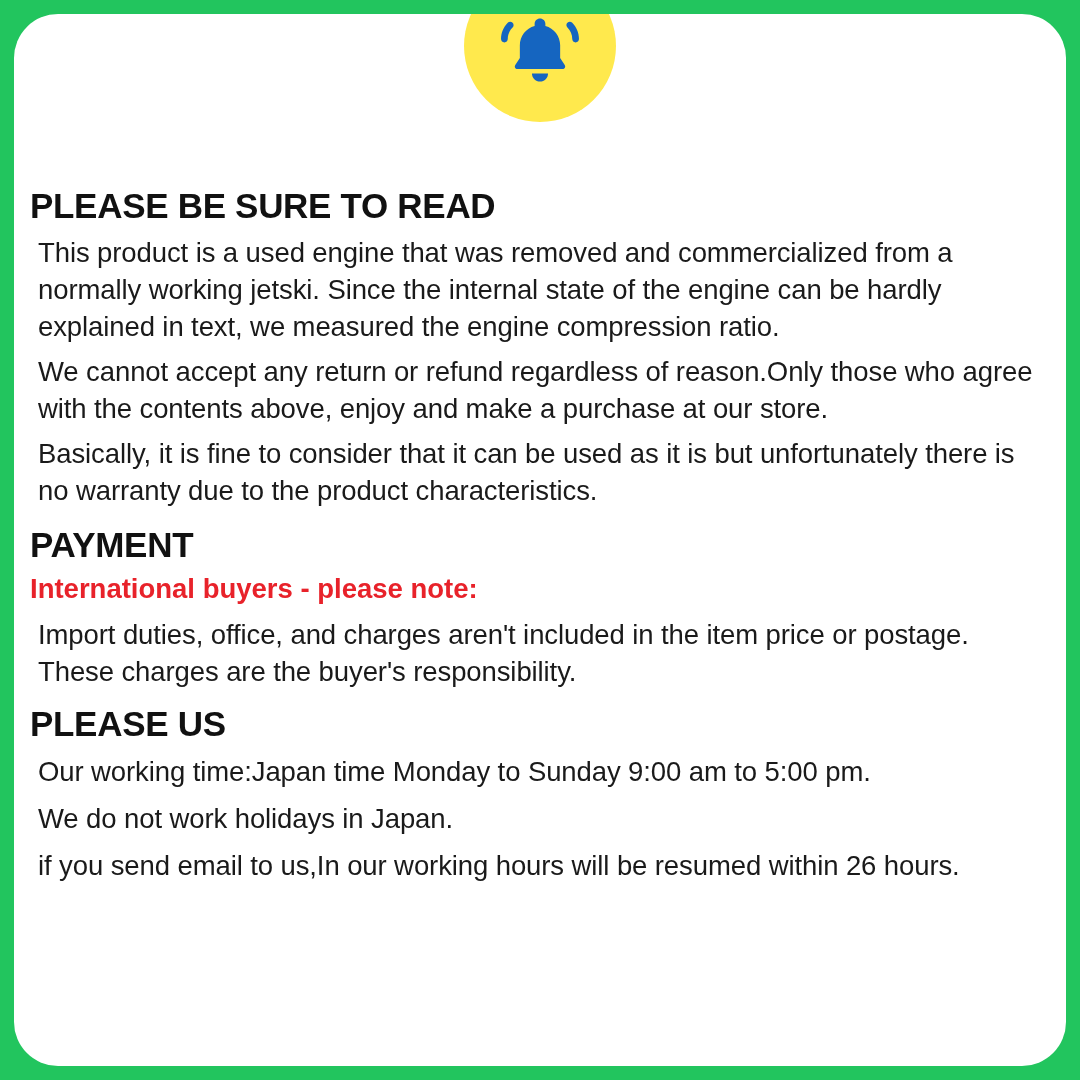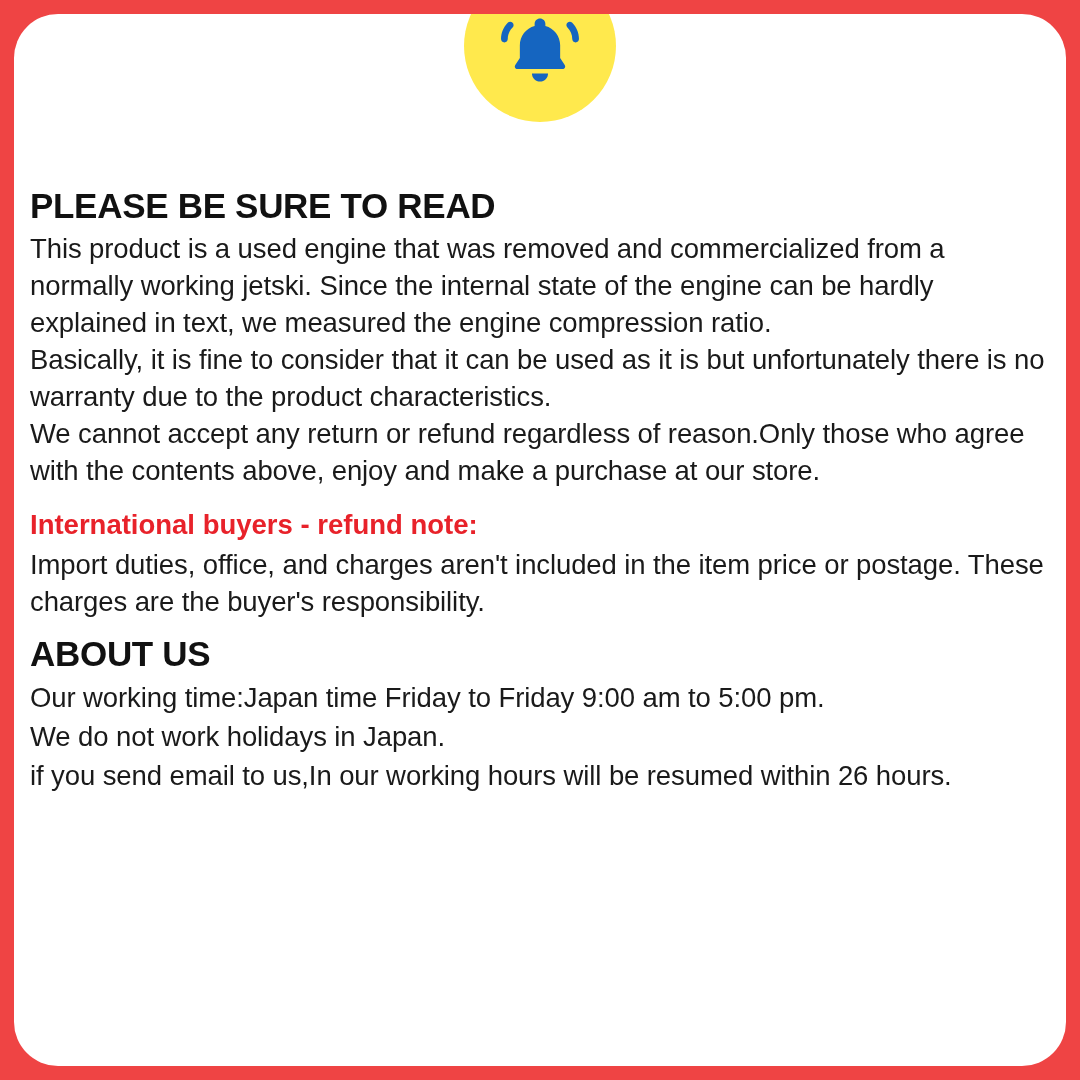--- a/index.html
+++ b/index.html
@@ -10,21 +10,21 @@
     width: 1080px;
     height: 1080px;
     background: #1a4a9c;
     font-family: "Liberation Sans", sans-serif;
     overflow: hidden;
   }
   .page {
     position: relative;
     width: 1080px;
     height: 1080px;
-    background: #ef4444;
+    background: #22c55e;
     box-sizing: border-box;
     padding: 14px;
   }
   .card {
     position: relative;
     width: 1052px;
     height: 1052px;
     background: #ffffff;
     border-radius: 44px;
     box-sizing: border-box;
@@ -60,21 +60,21 @@
     margin: 0 0 4px 0;
     letter-spacing: -0.3px;
   }
   .section {
     margin-bottom: 14px;
   }
   p.body-line {
     font-size: 27.5px;
     line-height: 37px;
     color: #1a1a1a;
-    margin: 0;
+    margin: 8px;
     letter-spacing: -0.1px;
   }
   .note-red {
     font-size: 27.5px;
     line-height: 39px;
     font-weight: bold;
     color: #e8222a;
     margin: 0 0 2px 0;
   }
   .para {
@@ -102,31 +102,32 @@
           <path d="M52.4 10.3c1-1 2.6-1 3.6 0 3.2 3.2 5 7.5 5 12.1 0 1.4-1.1 2.5-2.5 2.5S56 23.8 56 22.4c0-3.3-1.3-6.4-3.6-8.6-1-1-1-2.5 0-3.5z"></path>
         </g>
       </svg>
     </div>
 
     <div class="content">
 
       <div class="section">
         <h2 class="section-title">PLEASE BE SURE TO READ</h2>
         <p class="body-line para">This product is a used engine that was removed and commercialized from a normally working jetski. Since the internal state of the engine can be hardly explained in text, we measured the engine compression ratio.</p>
+        <p class="body-line para">We cannot accept any return or refund regardless of reason.Only those who agree with the contents above, enjoy and make a purchase at our store.</p>
         <p class="body-line para">Basically, it is fine to consider that it can be used as it is but unfortunately there is no warranty due to the product characteristics.</p>
-        <p class="body-line para">We cannot accept any return or refund regardless of reason.Only those who agree with the contents above, enjoy and make a purchase at our store.</p>
       </div>
 
       <div class="section pay-block">
-        <p class="note-red">International buyers - refund note:</p>
+        <h2 class="section-title">PAYMENT</h2>
+        <p class="note-red">International buyers - please note:</p>
         <p class="body-line para">Import duties, office, and charges aren't included in the item price or postage. These charges are the buyer's responsibility.</p>
       </div>
 
       <div class="section about-block">
-        <h2 class="section-title">ABOUT US</h2>
-        <p class="body-line para">Our working time:Japan time Friday to Friday 9:00 am to 5:00 pm.</p>
+        <h2 class="section-title">PLEASE US</h2>
+        <p class="body-line para">Our working time:Japan time Monday to Sunday 9:00 am to 5:00 pm.</p>
         <p class="body-line para">We do not work holidays in Japan.</p>
         <p class="body-line para">if you send email to us,In our working hours will be resumed within 26 hours.</p>
       </div>
 
     </div>
   </div>
 </div>
 
 </body></html>

